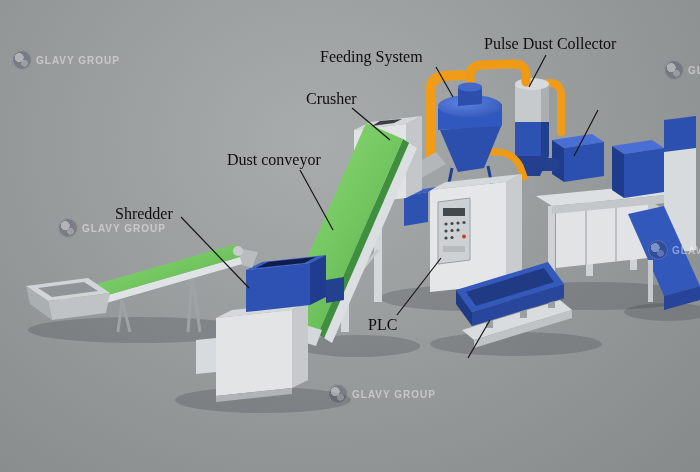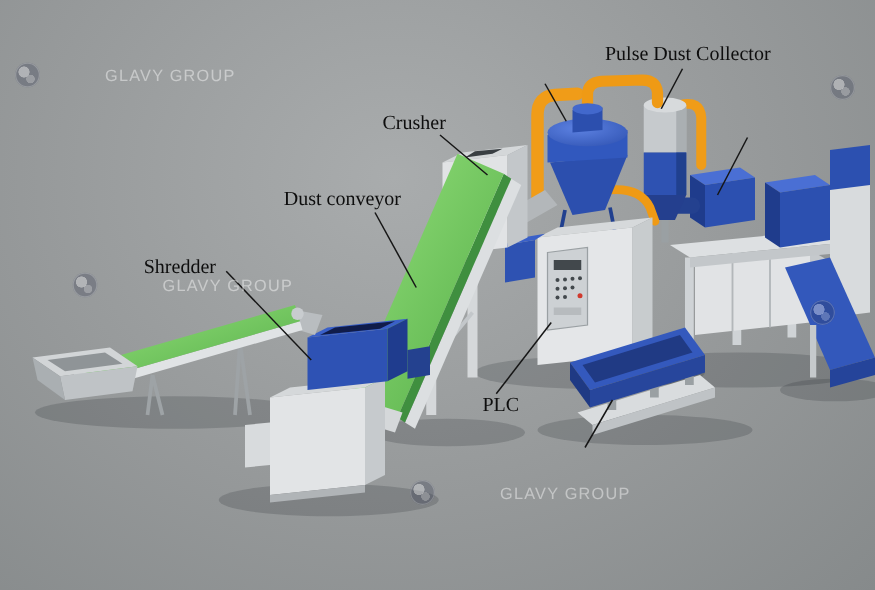--- a/index.html
+++ b/index.html
@@ -21,21 +21,21 @@
     width:20px;height:20px;border-radius:50%;
     background:
       radial-gradient(circle at 36% 38%, rgba(255,255,255,.65) 0 24%, rgba(255,255,255,0) 26%),
       radial-gradient(circle at 62% 66%, rgba(255,255,255,.4) 0 18%, rgba(255,255,255,0) 20%),
       rgba(42,48,74,.5);
     box-shadow:inset 0 0 0 1px rgba(255,255,255,.35);
     flex:0 0 auto;
   }
   .wm-text{
     color:rgba(255,255,255,.8);font-family:"Liberation Sans",sans-serif;
-    font-size:13px;font-weight:normal;letter-spacing:1px;white-space:nowrap;margin-left:48px;
+    font-size:10px;font-weight:bold;letter-spacing:1px;white-space:nowrap;
   }
 </style>
 </head>
 <body>
 
 <div id="scene">
 
   <svg id="machinery" width="700" height="472" viewBox="0 0 700 472">
     <defs>
       <linearGradient id="beltG" x1="0" y1="0" x2="1" y2="1">
@@ -231,25 +231,26 @@
       <line x1="546" y1="55" x2="529" y2="87"></line>
       <line x1="352" y1="108" x2="390" y2="140"></line>
       <line x1="598" y1="110" x2="574" y2="156"></line>
       <line x1="300" y1="170" x2="333" y2="230"></line>
       <line x1="181" y1="217" x2="249" y2="288"></line>
       <line x1="397" y1="315" x2="441" y2="258"></line>
       <line x1="468" y1="358" x2="490" y2="320"></line>
     </g>
   </svg>
 
+  <div class="label" style="left:320px;top:48px">Feeding System</div>
   <div class="label" style="left:484px;top:35px">Pulse Dust Collector</div>
   <div class="label" style="left:306px;top:90px">Crusher</div>
   <div class="label" style="left:227px;top:151px">Dust conveyor</div>
   <div class="label" style="left:115px;top:205px">Shredder</div>
-  <div class="label" style="left:386px;top:316px">PLC</div>
+  <div class="label" style="left:368px;top:316px">PLC</div>
 
   <div class="watermark" style="left:12px;top:50px">
     <span class="wm-logo"></span>
     <span class="wm-text">GLAVY GROUP</span>
   </div>
   <div class="watermark" style="left:664px;top:60px">
     <span class="wm-logo"></span>
     <span class="wm-text">GLAVY GROUP</span>
   </div>
   <div class="watermark" style="left:58px;top:218px">

